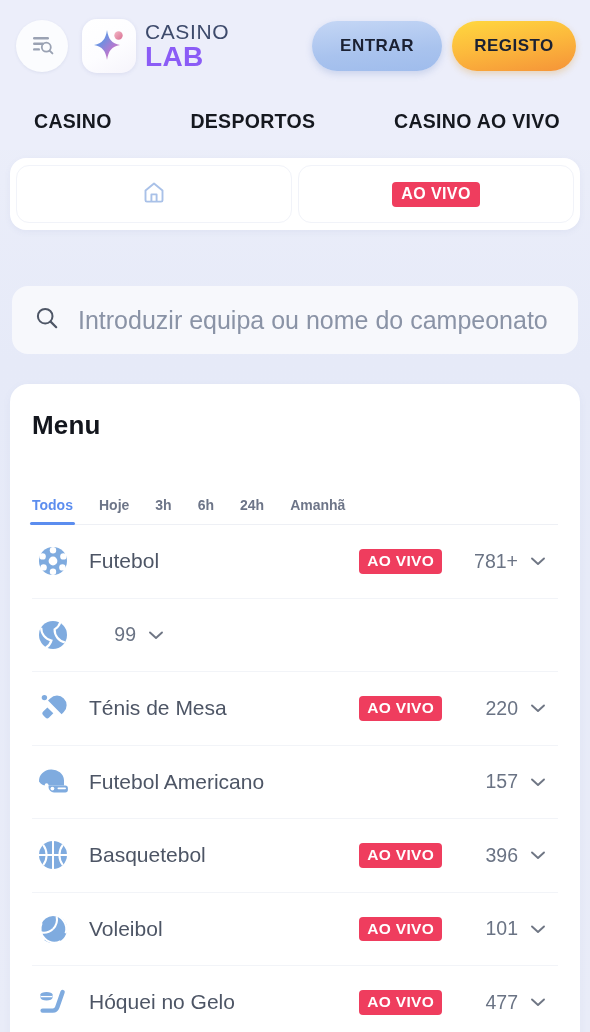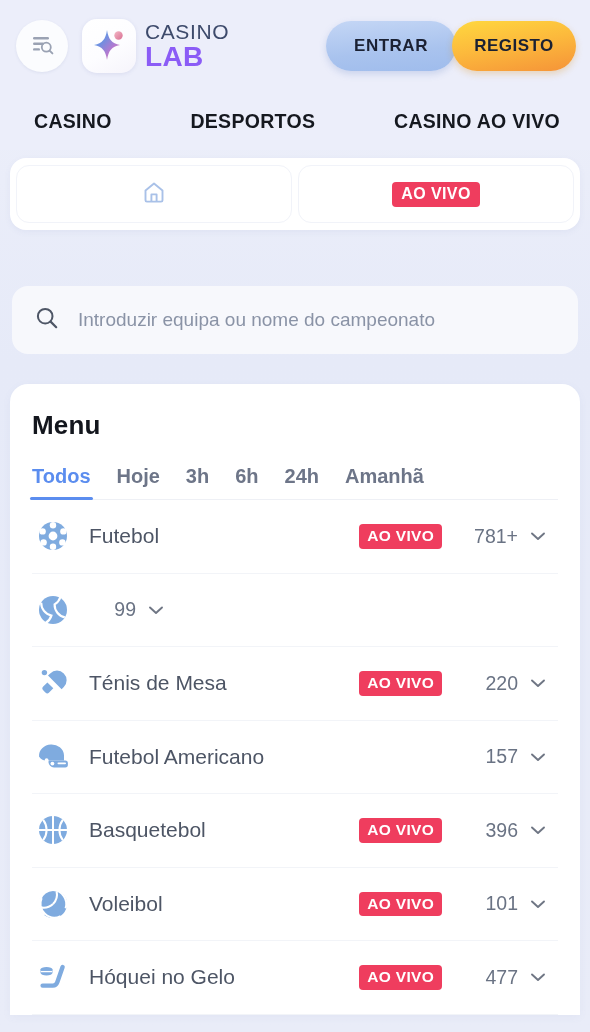--- a/index.html
+++ b/index.html
@@ -57,21 +57,21 @@
     font-size: 28px;
     letter-spacing: .4px;
     color: #8b5cf6;
     font-weight: 700;
     margin-top: 1px;
   }
   .auth {
     margin-left: auto;
     display: flex;
     align-items: center;
-    gap: 2px;
+    gap: 16px;
   }
   .btn-pill {
     border: none;
     height: 50px;
     border-radius: 25px;
     font-size: 17px;
     font-weight: 700;
     letter-spacing: .5px;
     color: #1b2133;
     cursor: pointer;
@@ -148,21 +148,21 @@
     border-radius: 16px;
     display: flex;
     align-items: center;
     padding: 0 22px;
   }
   .search-input {
     border: none;
     outline: none;
     background: transparent;
     font-family: "Liberation Sans", sans-serif;
-    font-size: 19px;
+    font-size: 25px;
     color: #6d7789;
     margin-left: 18px;
     width: 100%;
   }
   .search-input::placeholder { color: #8a93a6; opacity: 1; }
 
   
   .menu-card {
     margin: 30px 10px 0 10px;
     background: #ffffff;
@@ -178,27 +178,28 @@
     letter-spacing: .2px;
   }
   .filters {
     display: flex;
     align-items: flex-end;
     gap: 26px;
     margin-top: 24px;
     border-bottom: 1px solid #eef0f5;
   }
   .filter {
-    font-size: 20px;
+    font-size: 14px;
     font-weight: 700;
     color: #6d7588;
     padding-bottom: 11px;
     cursor: pointer;
     position: relative;
     white-space: nowrap;
+    margin-top: 32px;
   }
   .filter.active { color: #5b8def; }
   .filter.active::after {
     content: "";
     position: absolute;
     left: -2px; right: -2px; bottom: -1px;
     height: 3px;
     background: #5b8def;
     border-radius: 2px;
   }

